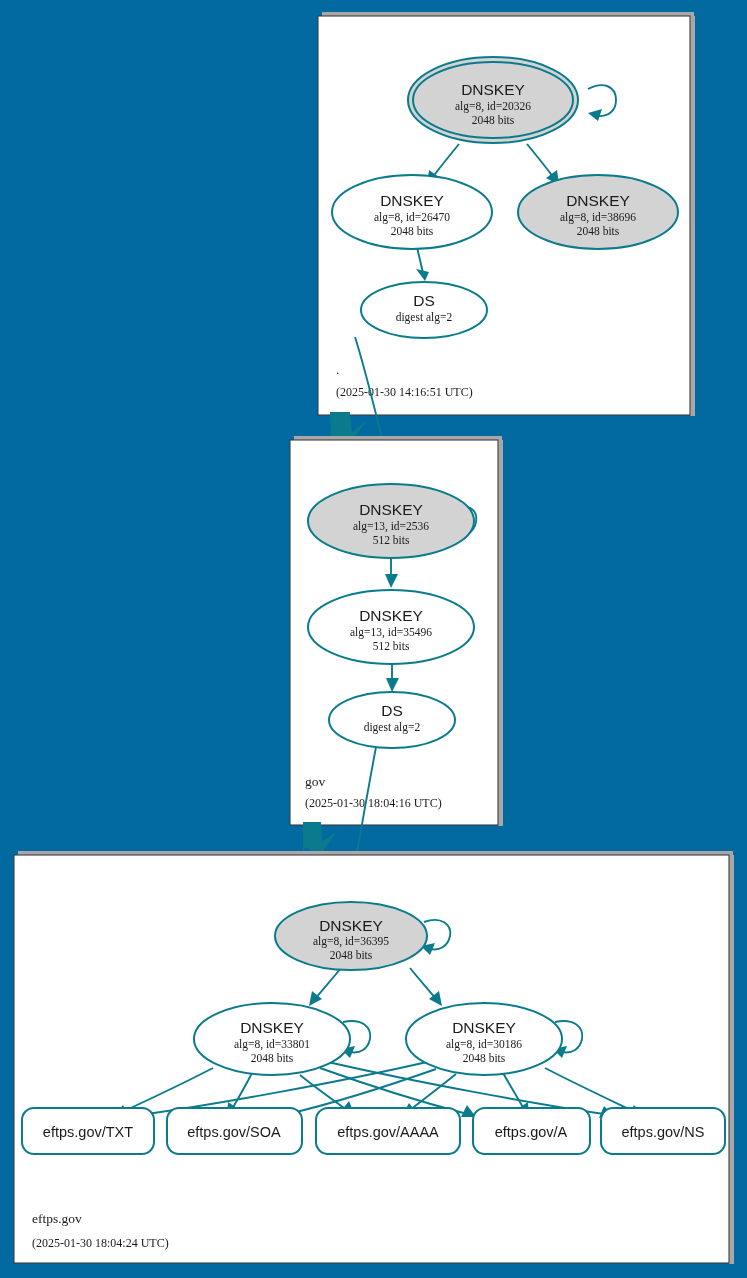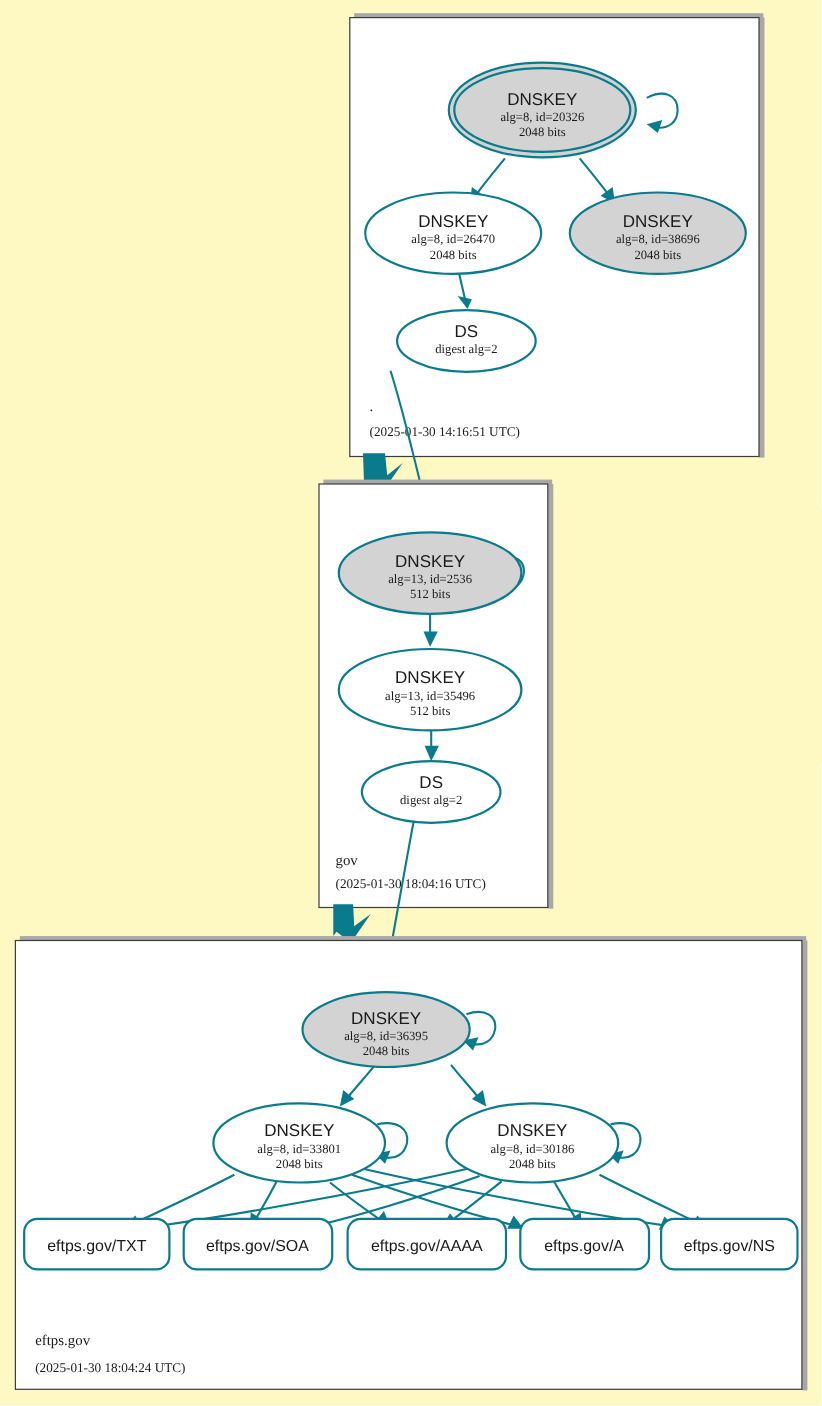--- a/index.html
+++ b/index.html
@@ -5,21 +5,21 @@
 <style>
   html, body {
     margin: 0;
     padding: 0;
     background: #ffffff;
   }
   #canvas {
     position: relative;
     width: 747px;
     height: 1278px;
-    background: #fef9c3;
+    background: #0369a1;
     font-family: "Liberation Sans", sans-serif;
     overflow: hidden;
     text-align: center;
   }
   svg#diagram {
     position: absolute;
     top: 0;
     left: 0;
     width: 747px;
     height: 1278px;

